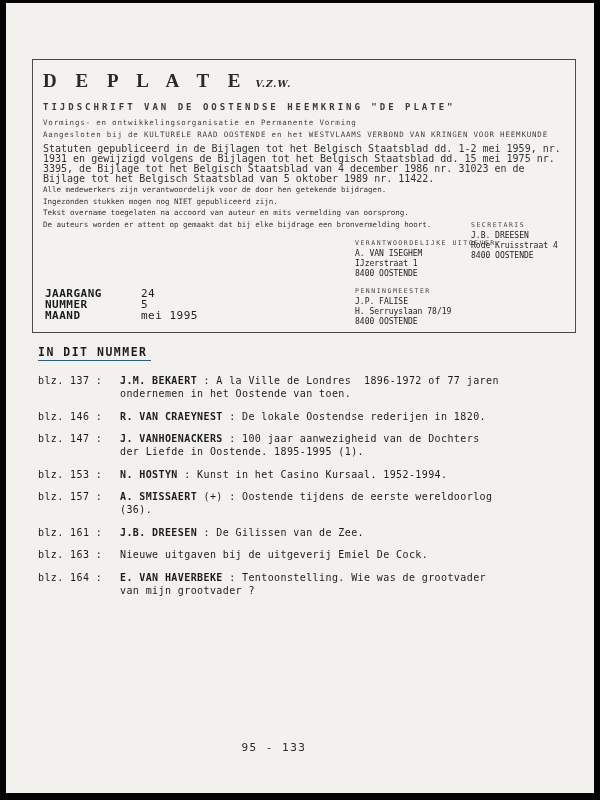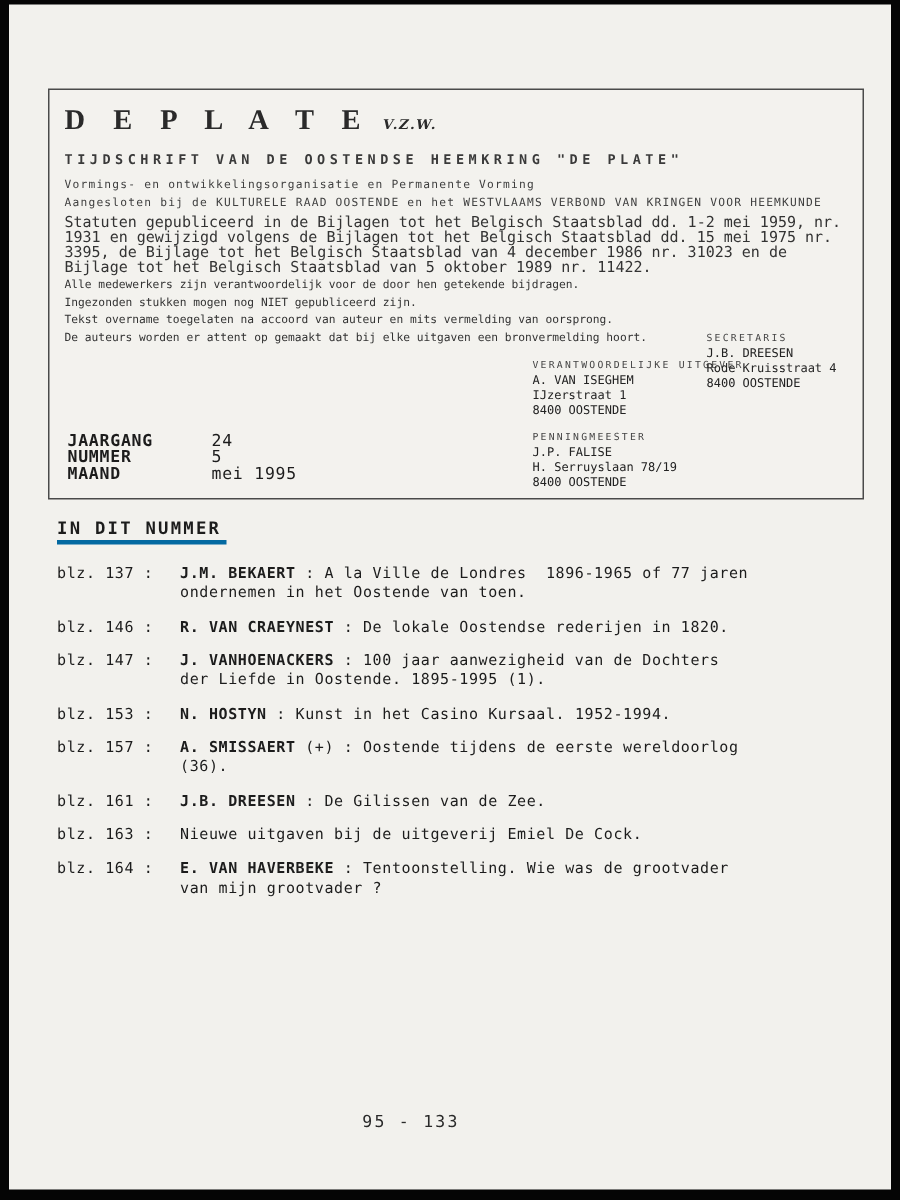--- a/index.html
+++ b/index.html
@@ -52,21 +52,21 @@
   
   .issue{position:absolute;left:12px;top:228px;font-size:11px;line-height:11px;}
   .issue-row{display:flex;}
   .issue-label{font-weight:bold;width:96px;letter-spacing:0.5px;}
   .issue-value{letter-spacing:0.5px;}
   
   .toc{position:absolute;left:32px;top:338px;width:536px;}
   .toc-heading{
     display:inline-block;
     font-size:11.5px;font-weight:bold;letter-spacing:1.5px;
-    border-bottom:3px solid #0369a1;padding-bottom:1px;padding-right:3px;
+    border-bottom:1px solid #0369a1;padding-bottom:1px;padding-right:3px;
     margin-bottom:13px;
   }
   .toc-entry{display:flex;margin-bottom:9.5px;font-size:10px;line-height:13px;letter-spacing:0.4px;}
   .toc-page{width:82px;flex:none;white-space:pre;}
   .toc-body{flex:1;}
   .toc-line{white-space:pre-wrap;}
   .toc-line2{white-space:pre-wrap;}
   .toc-line2:empty{display:none;}
   .toc-author{font-weight:bold;}
   
@@ -87,21 +87,21 @@
     </div>
     <div class="subtitle">TIJDSCHRIFT VAN DE OOSTENDSE HEEMKRING "DE PLATE"</div>
     <div class="org-line1">Vormings- en ontwikkelingsorganisatie en Permanente Vorming</div>
     <div class="org-line2">Aangesloten bij de KULTURELE RAAD OOSTENDE en het WESTVLAAMS VERBOND VAN KRINGEN VOOR HEEMKUNDE</div>
     <div class="statutes">Statuten gepubliceerd in de Bijlagen tot het Belgisch Staatsblad dd. 1-2 mei 1959, nr. 1931 en gewijzigd volgens de Bijlagen tot het Belgisch Staatsblad dd. 15 mei 1975 nr. 3395, de Bijlage tot het Belgisch Staatsblad van 4 december 1986 nr. 31023 en de Bijlage tot het Belgisch Staatsblad van 5 oktober 1989 nr. 11422.</div>
 
     <div class="notes">
       <div>Alle medewerkers zijn verantwoordelijk voor de door hen getekende bijdragen.</div>
       <div>Ingezonden stukken mogen nog NIET gepubliceerd zijn.</div>
       <div>Tekst overname toegelaten na accoord van auteur en mits vermelding van oorsprong.</div>
-      <div>De auteurs worden er attent op gemaakt dat bij elke uitgaven een bronvermelding hoort.</div>
+      <div>De auteurs worden er attent op gemaakt dat bij elke bijdrage een bronvermelding hoort.</div>
     </div>
 
     <div class="off-col off-col1">
       <div class="off-group">
         <div class="off-label">VERANTWOORDELIJKE UITGEVER</div>
         <div class="off-line">A. VAN ISEGHEM</div>
         <div class="off-line">IJzerstraat 1</div>
         <div class="off-line">8400 OOSTENDE</div>
       </div>
       <div class="off-group">
@@ -136,21 +136,21 @@
       </div>
     </div>
   </div>
 
   <div class="toc">
     <div class="toc-heading">IN DIT NUMMER</div>
 
     <div class="toc-entry">
       <span class="toc-page">blz. 137 :</span>
       <span class="toc-body">
-        <div class="toc-line"><span class="toc-author">J.M. BEKAERT</span><span> : A la Ville de Londres  1896-1965 of 77 jaren</span></div>
+        <div class="toc-line"><span class="toc-author">J.M. BEKAERT</span><span> : A la Ville de Londres  1896-1972 of 77 jaren</span></div>
         <div class="toc-line2">ondernemen in het Oostende van toen.</div>
       </span>
     </div>
 
     <div class="toc-entry">
       <span class="toc-page">blz. 146 :</span>
       <span class="toc-body">
         <div class="toc-line"><span class="toc-author">R. VAN CRAEYNEST</span><span> : De lokale Oostendse rederijen in 1820.</span></div>
 
       </span>

